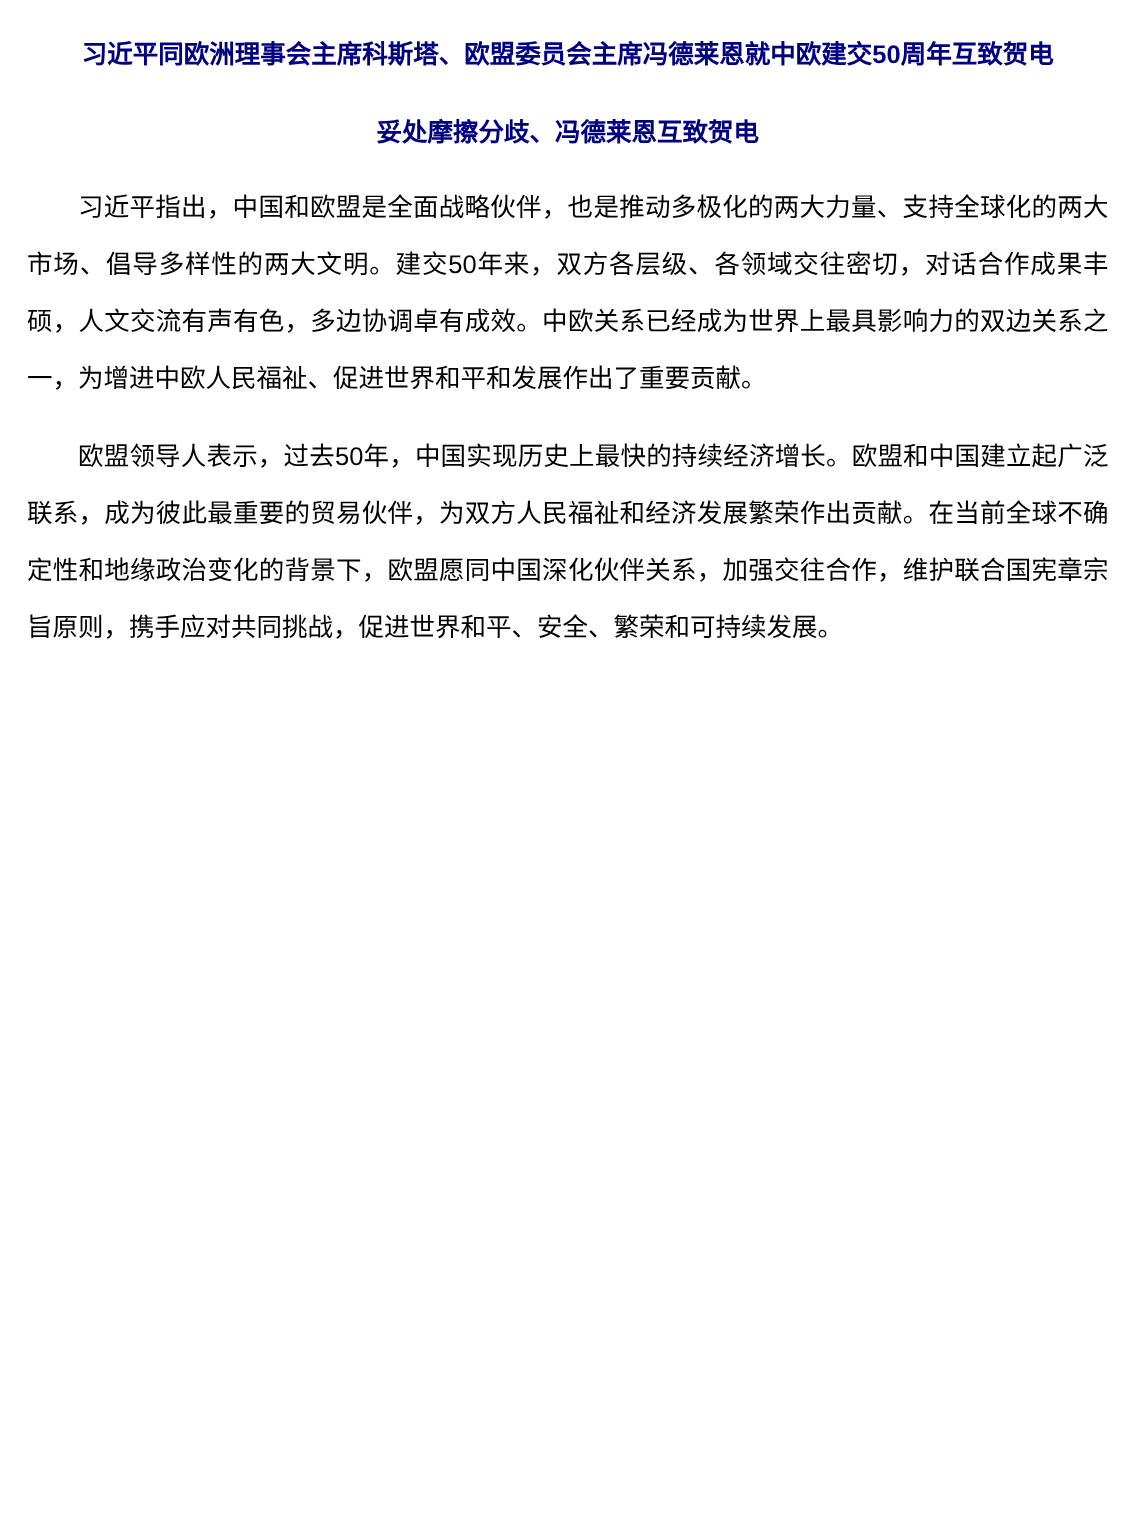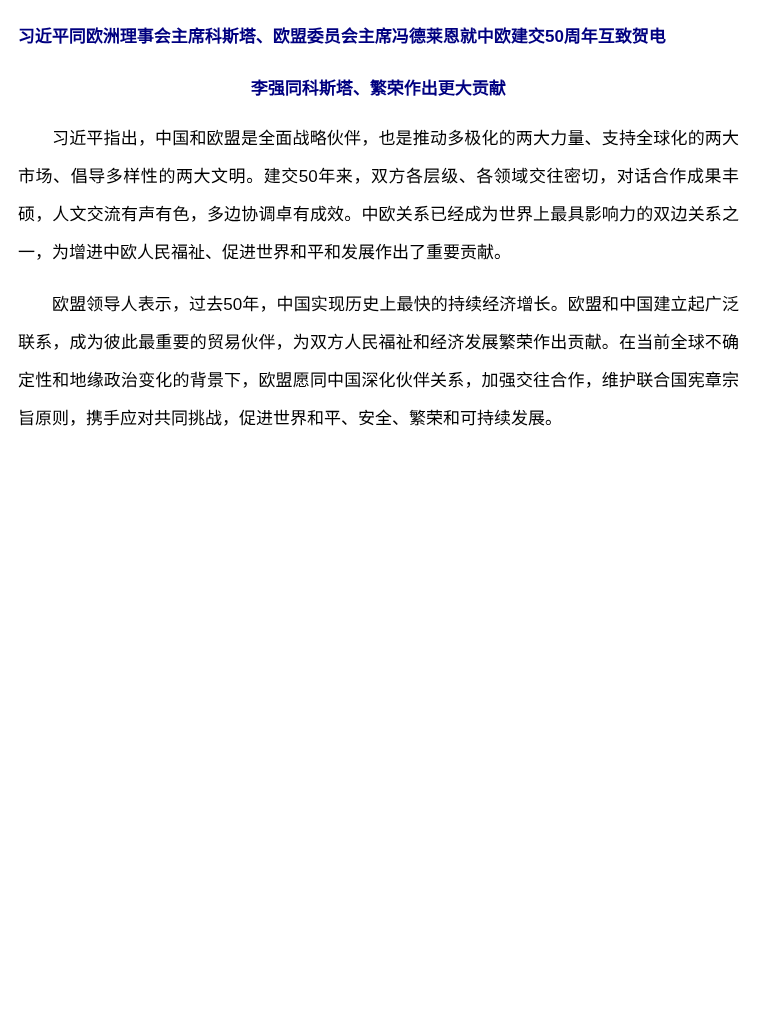--- a/index.html
+++ b/index.html
@@ -15,20 +15,21 @@
     box-sizing: border-box;
   }
   .article {
     padding: 0 18px;
     box-sizing: border-box;
   }
   .article-title {
     margin: 26px 0 0 0;
     font-size: 17px;
     font-weight: bold;
+    text-align: center;
     color: #000080;
     line-height: 22px;
     white-space: nowrap;
   }
   .article-subtitle {
     margin: 30px 0 0 0;
     font-size: 17px;
     font-weight: bold;
     text-align: center;
     color: #000080;
@@ -45,18 +46,18 @@
     text-align: justify;
     text-indent: 2em;
     word-break: break-all;
   }
 </style>
 </head>
 <body>
 
 <div class="article">
   <h1 class="article-title">习近平同欧洲理事会主席科斯塔、欧盟委员会主席冯德莱恩就中欧建交50周年互致贺电</h1>
-  <h2 class="article-subtitle">李强同科斯塔、繁荣作出更大贡献</h2>
+  <h2 class="article-subtitle">妥处摩擦分歧、冯德莱恩互致贺电</h2>
   <div class="article-body">
     <p>习近平指出，中国和欧盟是全面战略伙伴，也是推动多极化的两大力量、支持全球化的两大市场、倡导多样性的两大文明。建交50年来，双方各层级、各领域交往密切，对话合作成果丰硕，人文交流有声有色，多边协调卓有成效。中欧关系已经成为世界上最具影响力的双边关系之一，为增进中欧人民福祉、促进世界和平和发展作出了重要贡献。</p>
     <p>欧盟领导人表示，过去50年，中国实现历史上最快的持续经济增长。欧盟和中国建立起广泛联系，成为彼此最重要的贸易伙伴，为双方人民福祉和经济发展繁荣作出贡献。在当前全球不确定性和地缘政治变化的背景下，欧盟愿同中国深化伙伴关系，加强交往合作，维护联合国宪章宗旨原则，携手应对共同挑战，促进世界和平、安全、繁荣和可持续发展。</p>
   </div>
 </div>
 
 </body></html>

